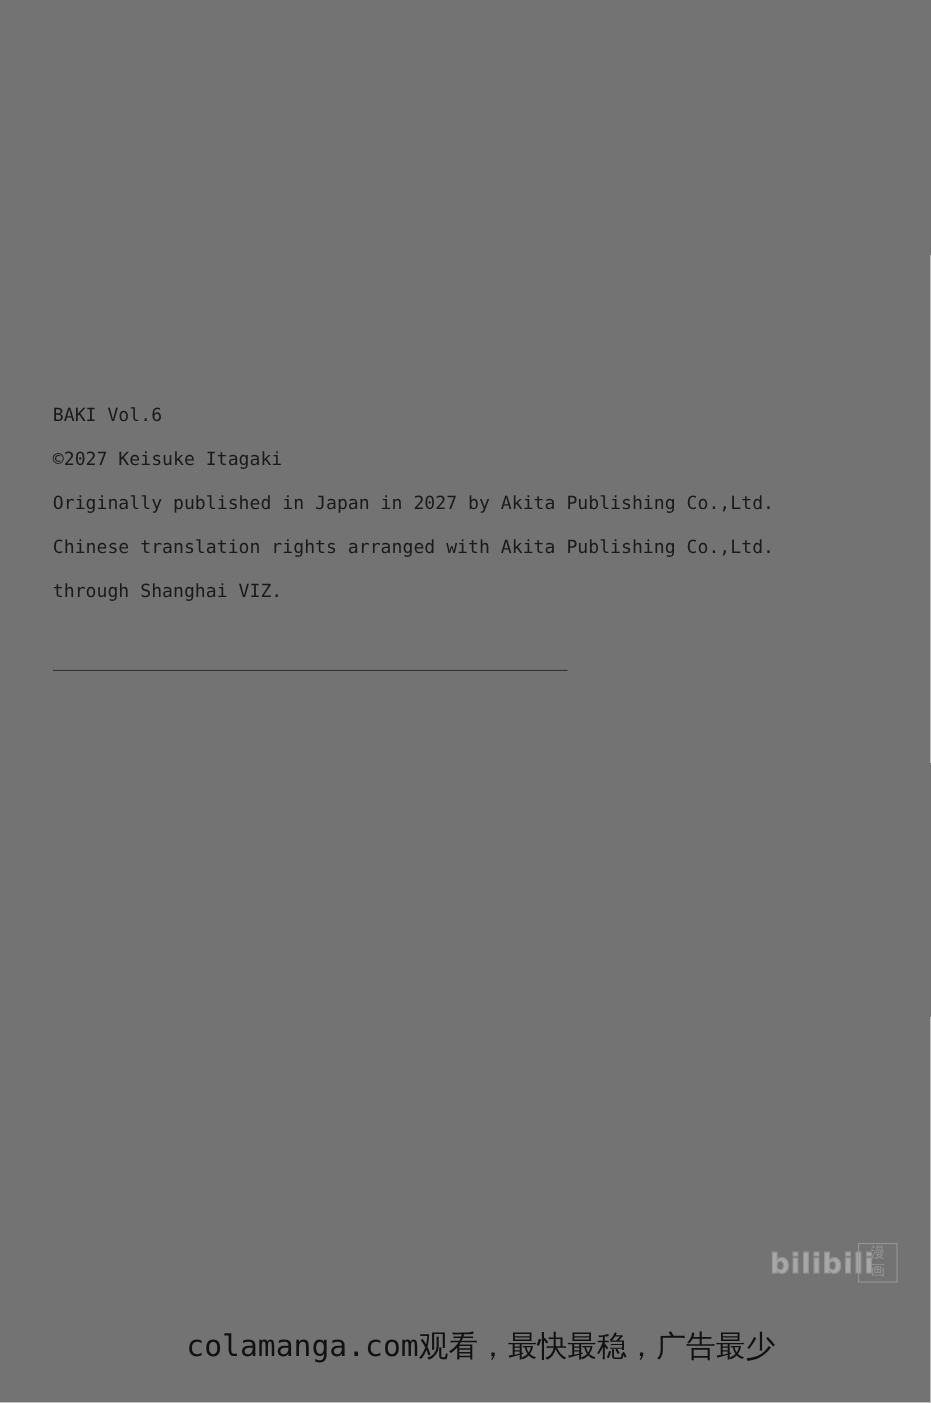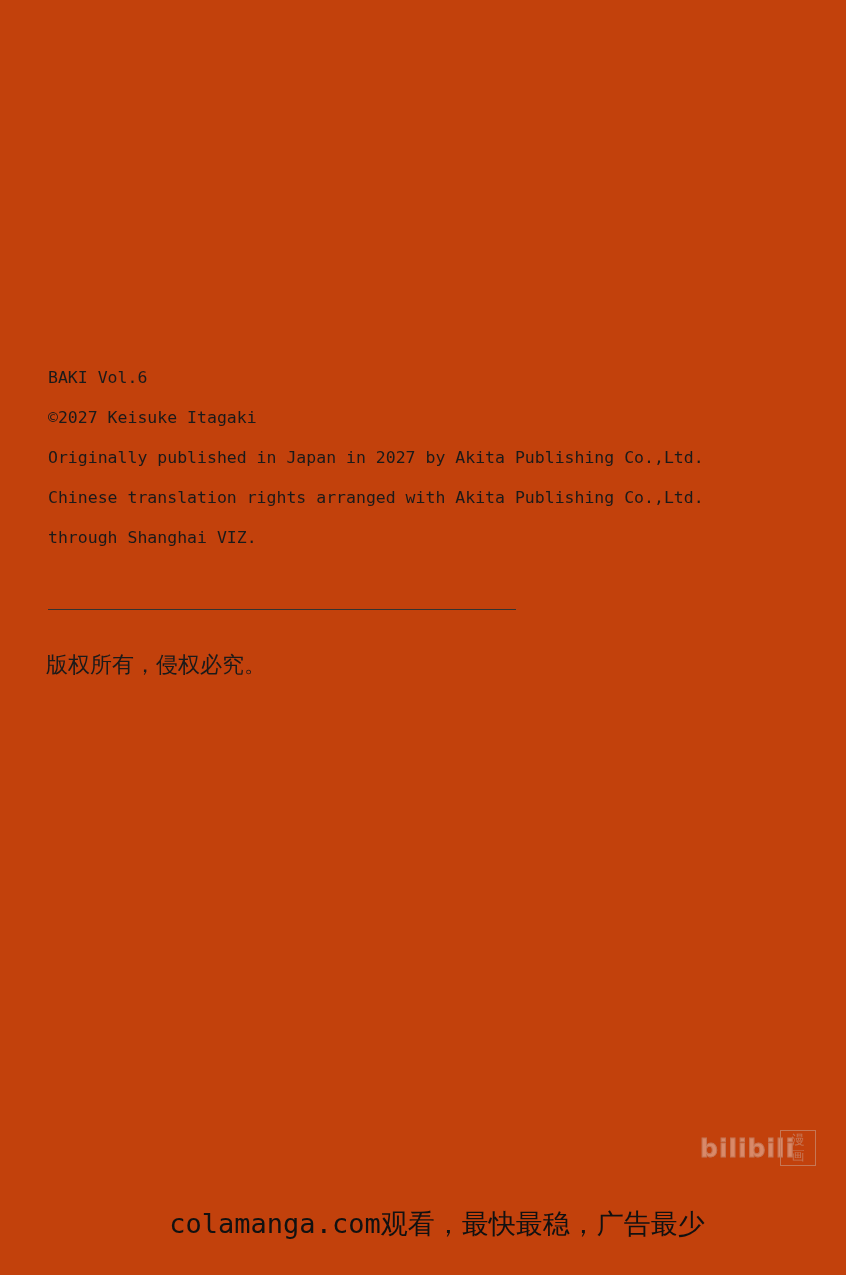--- a/index.html
+++ b/index.html
@@ -11,21 +11,21 @@
     width: 846px;
     height: 1275px;
     position: relative;
     font-family: "Liberation Sans", sans-serif;
     overflow: hidden;
   }
 
   .page {
     position: absolute;
     inset: 0;
-    background: #c2410c;
+    background: #737373;
   }
 
   .copyright-block {
     position: absolute;
     left: 48px;
     top: 358px;
     width: 740px;
   }
 
   .copyright-line {
@@ -114,21 +114,20 @@
   <div class="copyright-block">
     <div class="copyright-line">BAKI Vol.6</div>
     <div class="copyright-line">©2027 Keisuke Itagaki</div>
     <div class="copyright-line">Originally published in Japan in 2027 by Akita Publishing Co.,Ltd.</div>
     <div class="copyright-line">Chinese translation rights arranged with Akita Publishing Co.,Ltd.</div>
     <div class="copyright-line">through Shanghai VIZ.</div>
   </div>
 
   <div class="divider"></div>
 
-  <div class="rights-notice">版权所有，侵权必究。</div>
 
   <div class="watermark">
     <span class="watermark-text">bilibili</span>
     <span class="watermark-badge">
       <span>漫</span><br>
       <span>画</span>
     </span>
   </div>
 
   <div class="footer-promo">colamanga.com观看，最快最稳，广告最少</div>

